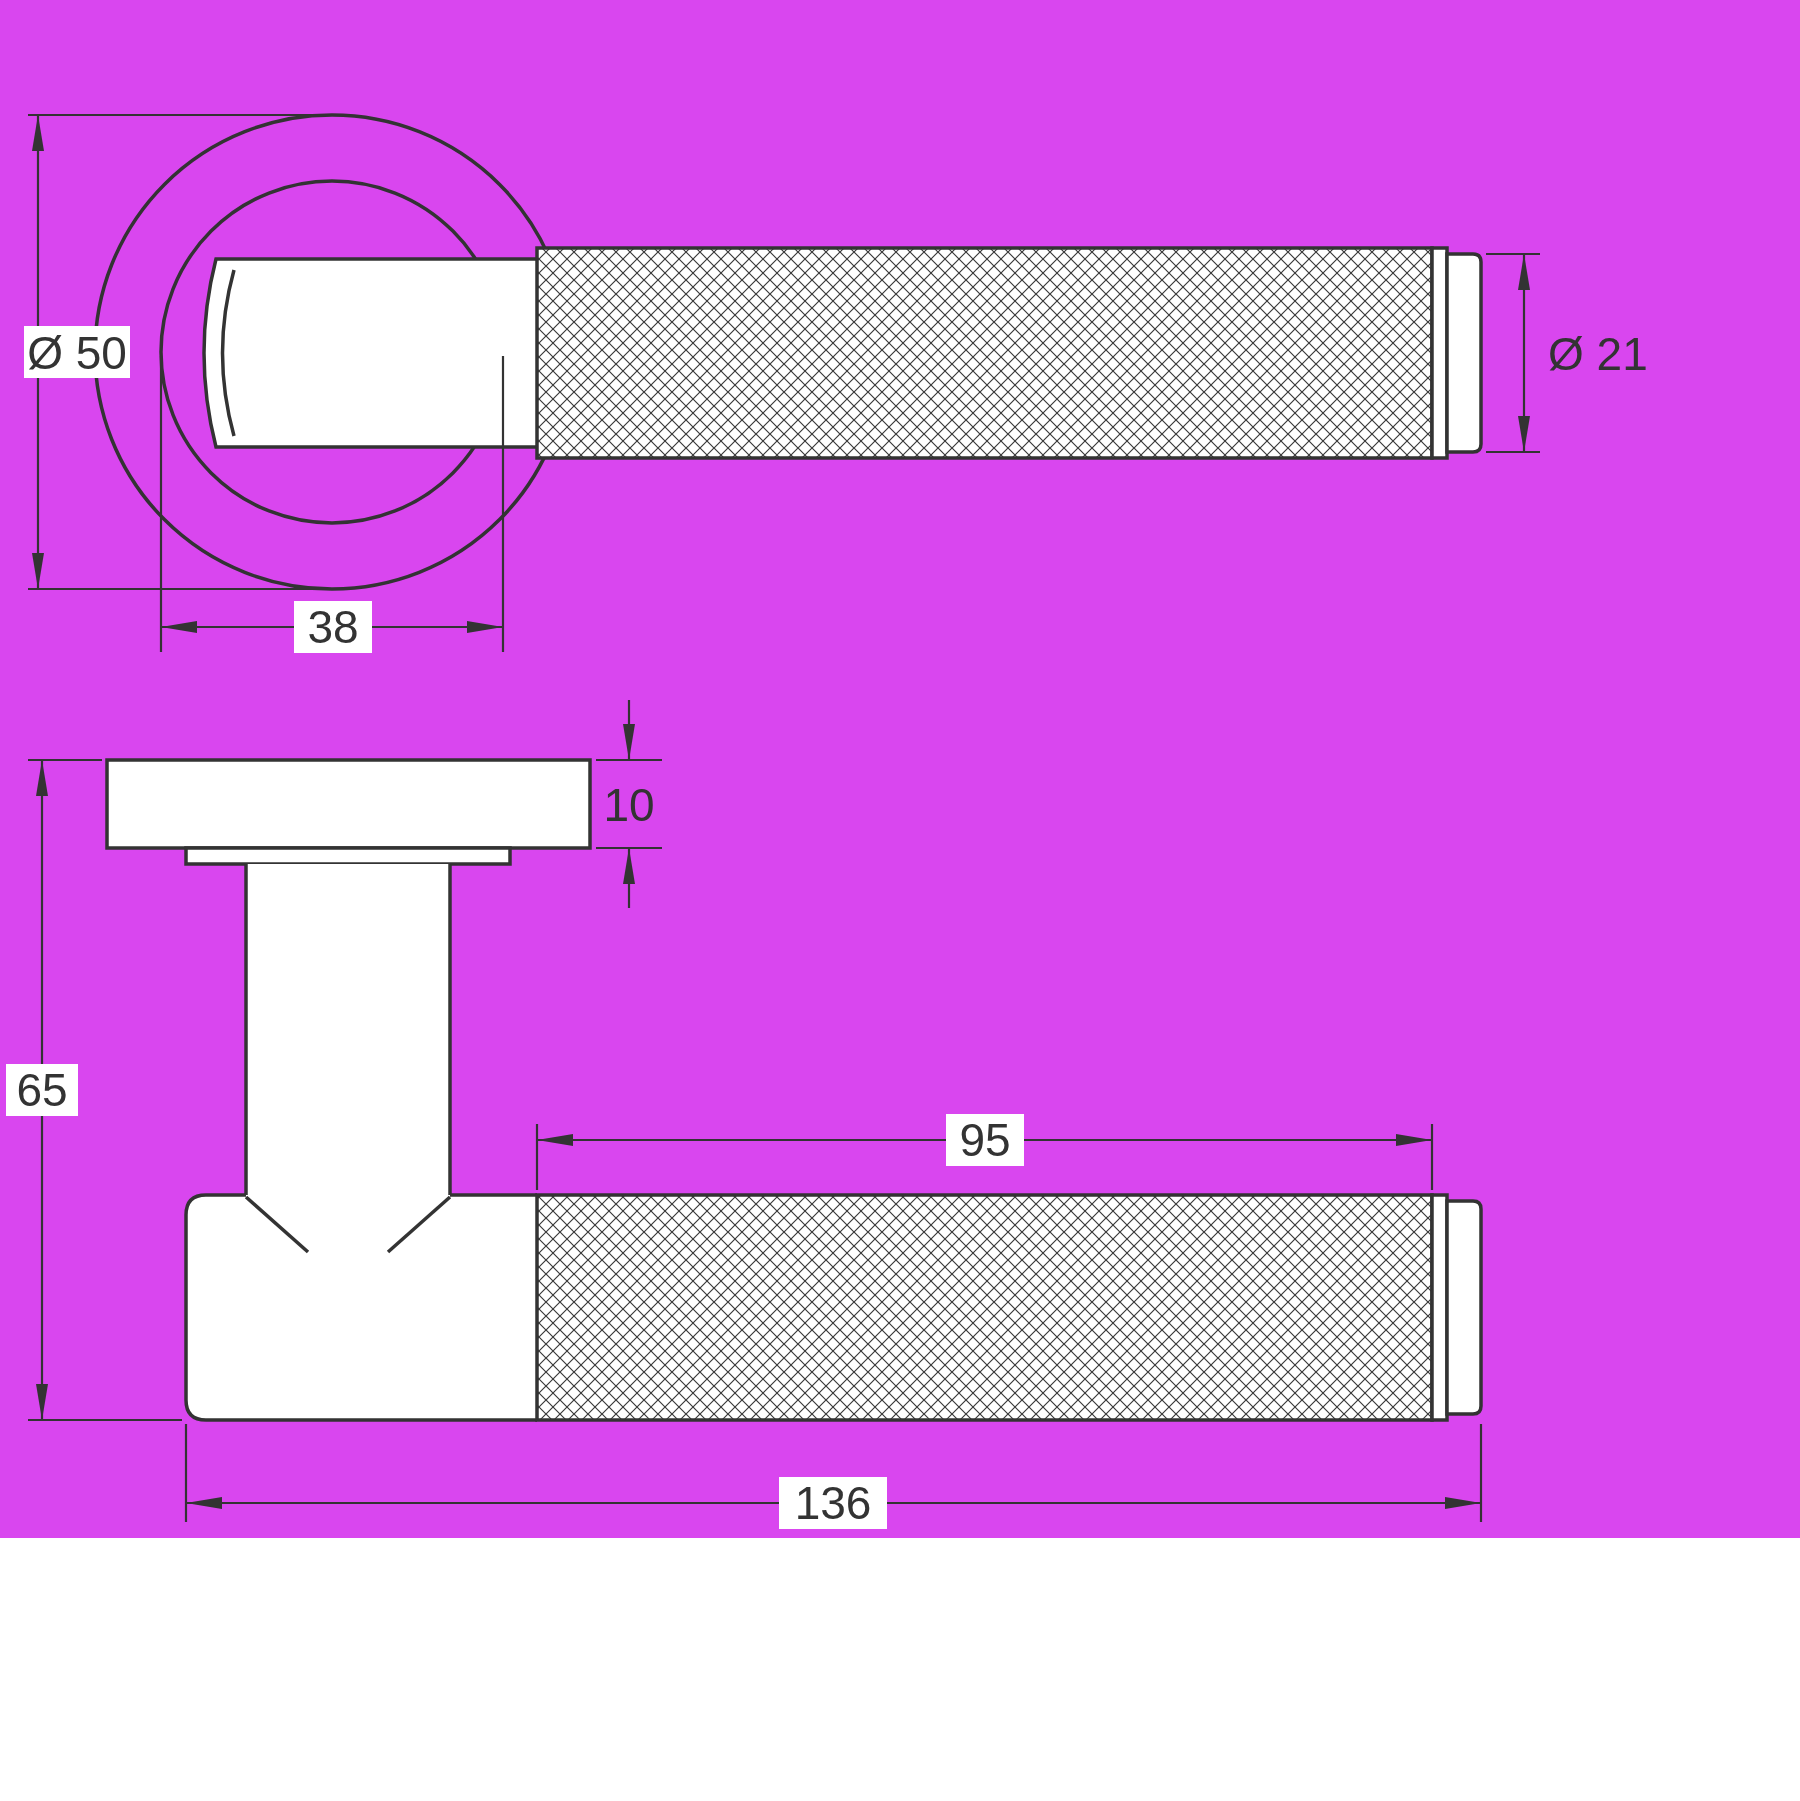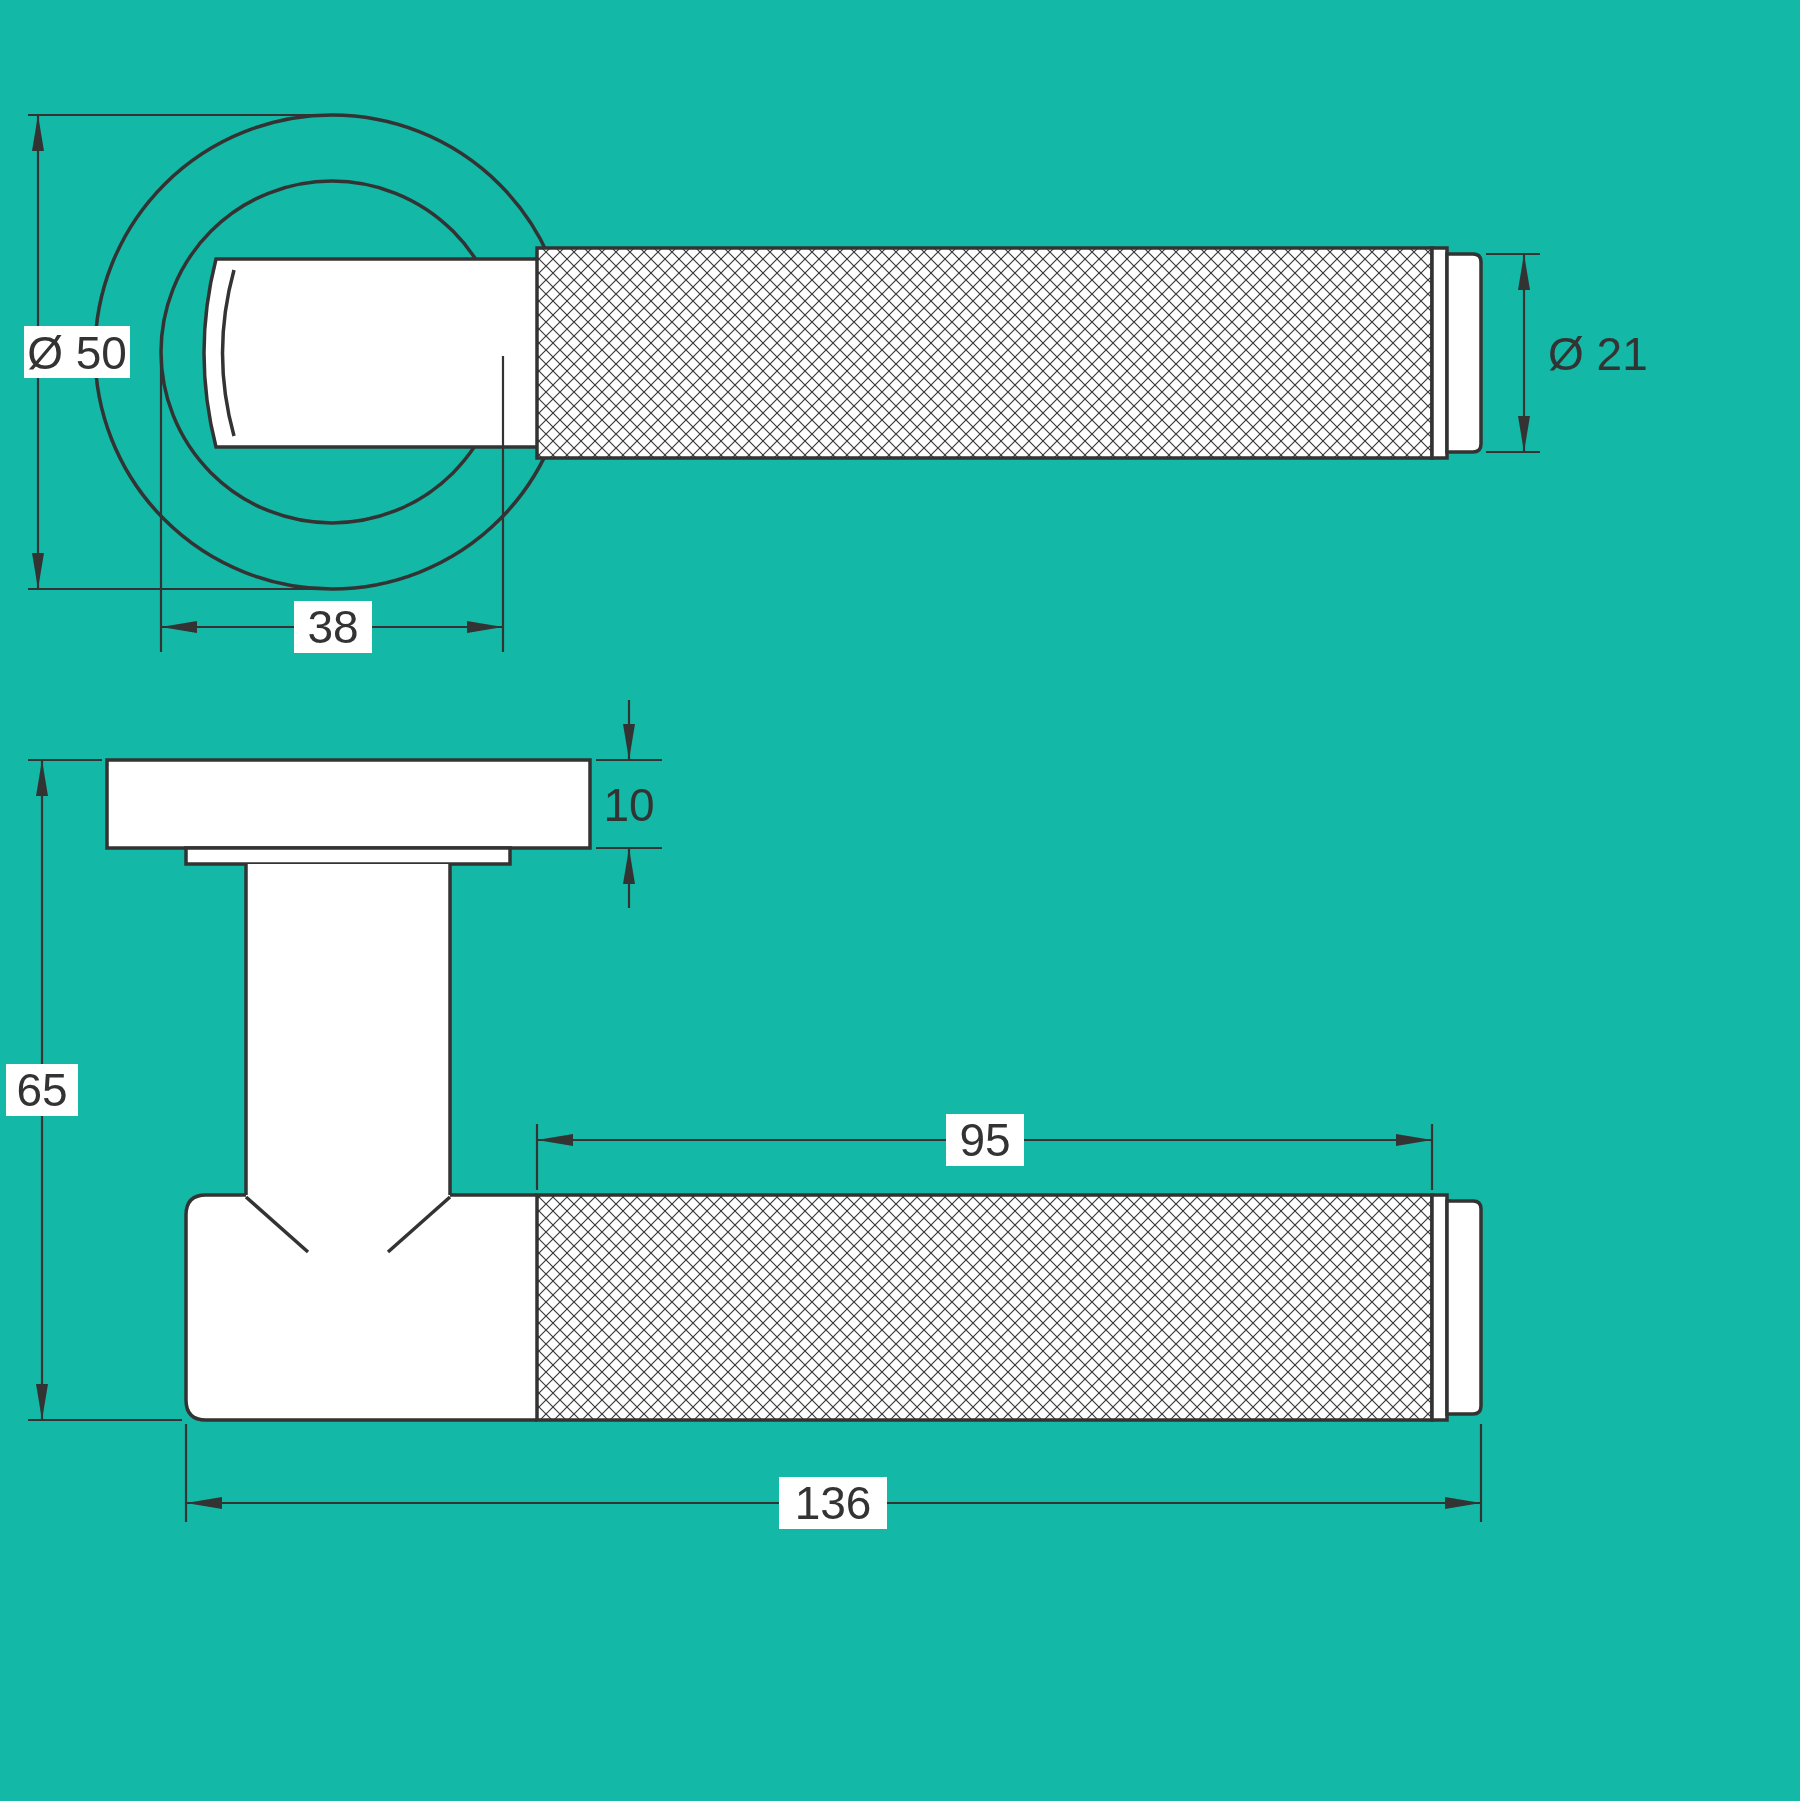--- a/index.html
+++ b/index.html
@@ -3,22 +3,22 @@
 <meta charset="utf-8">
 <style>
   html, body {
     margin: 0;
     padding: 0;
     background: #ffffff;
   }
   .canvas {
     position: relative;
     width: 1800px;
-    height: 1801px;
-    background: #14b8a6;
+    height: 1538px;
+    background: #d946ef;
     font-family: "Liberation Sans", sans-serif;
   }
   svg text {
     font-family: "Liberation Sans", sans-serif;
     font-size: 46px;
     fill: #333333;
     font-weight: 400;
   }
   .obj { stroke: #333333; stroke-width: 3.5; fill: none; }
   .objfill { stroke: #333333; stroke-width: 3.5; fill: #ffffff; }

